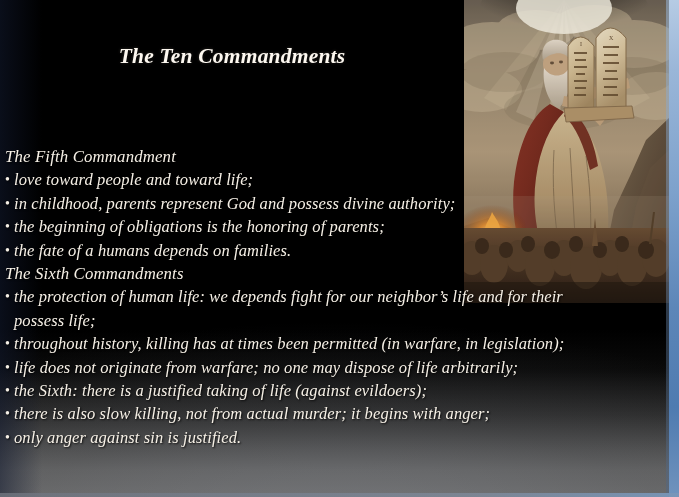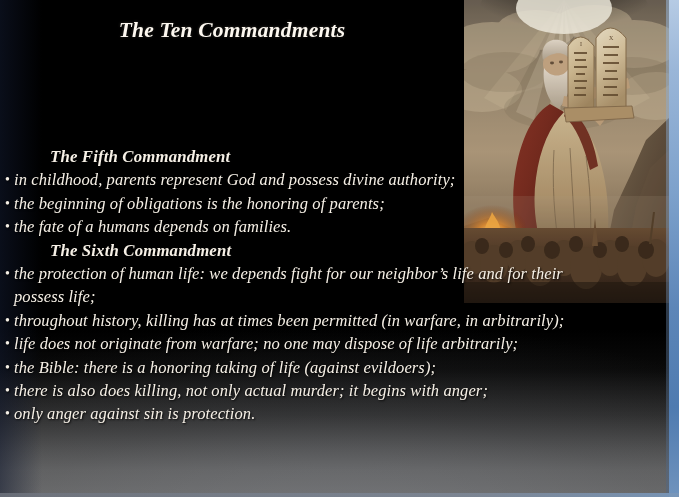--- a/index.html
+++ b/index.html
@@ -71,21 +71,21 @@
     position: absolute;
     left: 0; bottom: 0;
     width: 679px; height: 4px;
     background: linear-gradient(to right, rgba(110,115,125,0.85), rgba(125,135,150,0.9) 70%, rgba(120,150,185,0.95));
   }
 
   
   .title {
     position: absolute;
     left: 0;
-    top: 18px;
+    top: 44px;
     width: 464px;
     text-align: center;
     color: #fdf8f0;
     font-size: 21.5px;
     font-weight: bold;
     font-style: italic;
     letter-spacing: 0.2px;
     text-shadow: 1px 1px 2px rgba(0,0,0,0.9), 0 0 3px rgba(255,245,225,0.25);
     white-space: nowrap;
   }
@@ -100,25 +100,24 @@
     font-size: 16.5px;
     font-style: italic;
     line-height: 23.4px;
     text-shadow: 1px 1px 2px rgba(0,0,0,0.85);
   }
   .line {
     white-space: nowrap;
     letter-spacing: 0.1px;
   }
   .heading {
-    font-weight: bold;
+    font-weight: normal;
     font-style: italic;
     font-size: 16.8px;
     letter-spacing: 0.15px;
-    margin-left: 45px;
   }
   .bullet {
     display: inline-block;
     width: 9px;
     font-style: normal;
     font-size: 14px;
     vertical-align: 1px;
   }
   .cont {
     display: inline-block;
@@ -338,41 +337,42 @@
       <rect x="0" y="282" width="205" height="21" fill="#1c140e" opacity="0.55"></rect>
 
       <rect x="0" y="0" width="205" height="303" fill="#3a2a16" opacity="0.10"></rect>
     </svg>
   </div>
 
   <div class="body-text">
 
     <div class="line heading">The Fifth Commandment</div>
 
+    <div class="line"><span class="bullet">•</span><span>love toward people and toward life;</span></div>
 
     <div class="line"><span class="bullet">•</span><span>in childhood, parents represent God and possess divine authority;</span></div>
 
     <div class="line"><span class="bullet">•</span><span>the beginning of obligations is the honoring of parents;</span></div>
 
     <div class="line"><span class="bullet">•</span><span>the fate of a humans depends on families.</span></div>
 
-    <div class="line heading">The Sixth Commandment</div>
+    <div class="line heading">The Sixth Commandments</div>
 
     <div class="line"><span class="bullet">•</span><span>the protection of human life: we depends fight for our neighbor’s life and for their</span></div>
     <div class="line"><span class="cont"></span><span>possess life;</span></div>
 
-    <div class="line"><span class="bullet">•</span><span>throughout history, killing has at times been permitted (in warfare, in arbitrarily);</span></div>
+    <div class="line"><span class="bullet">•</span><span>throughout history, killing has at times been permitted (in warfare, in legislation);</span></div>
 
     <div class="line"><span class="bullet">•</span><span>life does not originate from warfare; no one may dispose of life arbitrarily;</span></div>
 
-    <div class="line"><span class="bullet">•</span><span>the Bible: there is a honoring taking of life (against evildoers);</span></div>
-
-    <div class="line"><span class="bullet">•</span><span>there is also does killing, not only actual murder; it begins with anger;</span></div>
-
-    <div class="line"><span class="bullet">•</span><span>only anger against sin is protection.</span></div>
+    <div class="line"><span class="bullet">•</span><span>the Sixth: there is a justified taking of life (against evildoers);</span></div>
+
+    <div class="line"><span class="bullet">•</span><span>there is also slow killing, not from actual murder; it begins with anger;</span></div>
+
+    <div class="line"><span class="bullet">•</span><span>only anger against sin is justified.</span></div>
 
   </div>
 
   <div class="edge-right-inner"></div>
   <div class="edge-right"></div>
   <div class="edge-bottom"></div>
 
 </div>
 
 </body></html>

